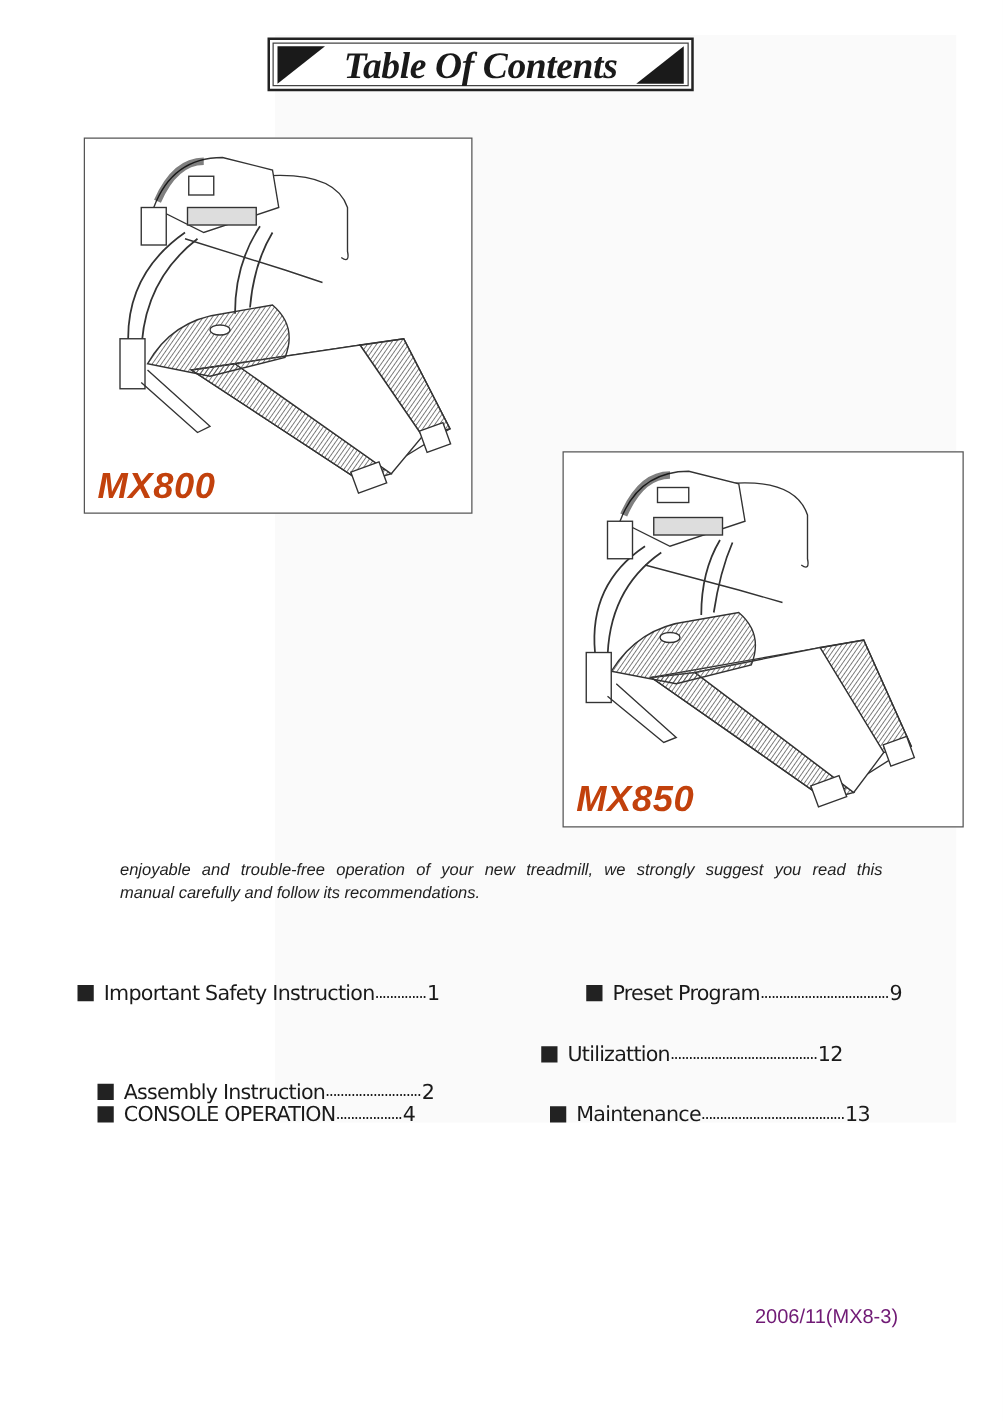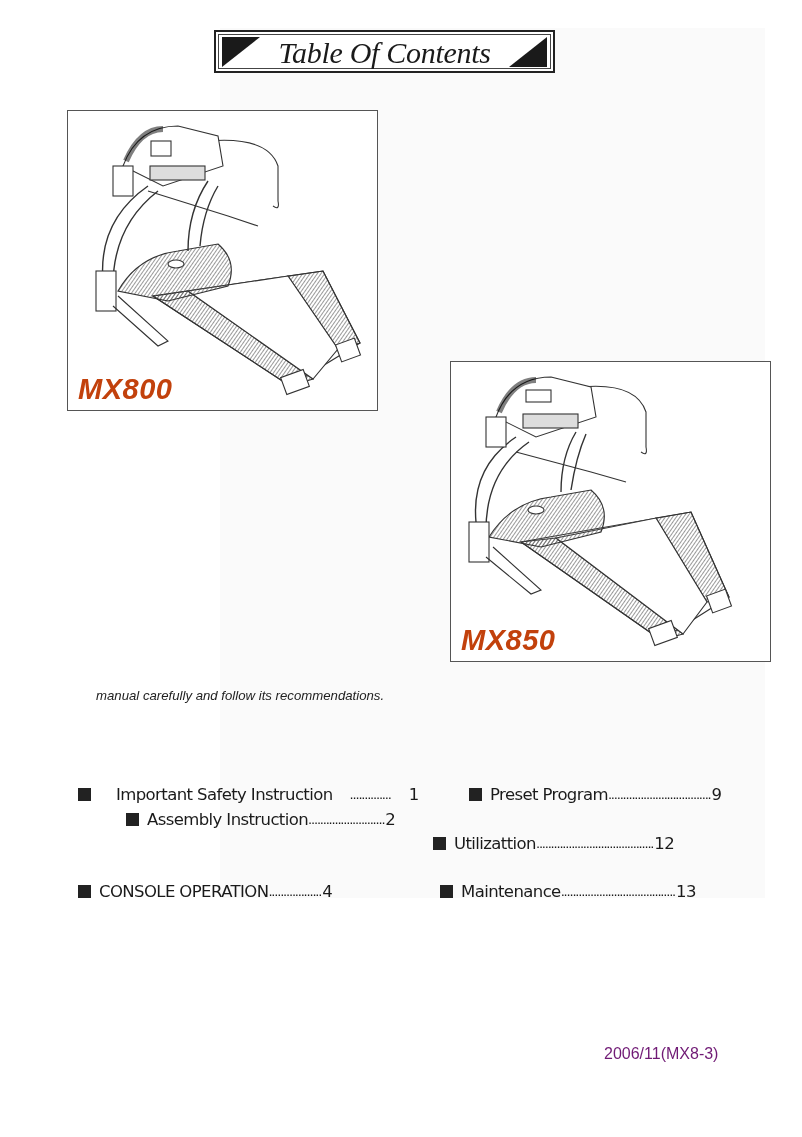--- a/index.html
+++ b/index.html
@@ -15,21 +15,21 @@
     .title-banner {
       position: absolute; left: 214px; top: 30px; width: 341px; height: 43px;
       border: 2px solid #222; background: #fff;
       display: flex; align-items: center; justify-content: center;
     }
     .title-banner-inner {
       position: absolute; left: 2px; top: 2px; right: 2px; bottom: 2px;
       border: 1px solid #444;
     }
     .title-text {
-      font-family: "Liberation Serif", serif; font-style: italic; font-weight: normal;
+      font-family: "Liberation Serif", serif; font-style: italic; font-weight: bold;
       font-size: 30px; color: #1a1a1a; letter-spacing: -0.3px; position: relative; top: 1px;
     }
     .tri-left {
       position: absolute; left: 6px; top: 5px; width: 0; height: 0;
       border-top: 30px solid #1a1a1a; border-right: 38px solid transparent;
     }
     .tri-right {
       position: absolute; right: 6px; top: 5px; width: 0; height: 0;
       border-bottom: 30px solid #1a1a1a; border-left: 38px solid transparent;
     }
@@ -154,30 +154,31 @@
       <path d="M48,50 Q62,18 85,18" stroke="#000" stroke-width="6" opacity="0.5"></path>
       <rect x="75" y="28" width="25" height="12" fill="#fff"></rect>
       <rect x="72" y="52" width="55" height="14" fill="#ddd"></rect>
       <rect x="35" y="55" width="20" height="30" fill="#fff"></rect>
     </g>
   </svg>
   <span class="model-label">MX850</span>
 </div>
 
 <div class="intro">
+  <p class="justify">enjoyable and trouble-free operation of your new treadmill, we strongly suggest you read this</p>
   <p>manual carefully and follow its recommendations.</p>
 </div>
 
-<div class="toc-item" style="left:78px; top:785px;gap:17px;">
+<div class="toc-item" style="left:62px; top:785px;">
   <span class="toc-bullet"></span>
   <span>Important Safety Instruction </span>
   <span class="toc-dots">..............</span>
   <span class="toc-page">1</span>
 </div>
-<div class="toc-item" style="left:78px; top:810px;margin-left:48px;">
+<div class="toc-item" style="left:78px; top:864px;">
   <span class="toc-bullet"></span>
   <span>Assembly Instruction </span>
   <span class="toc-dots">..........................</span>
   <span class="toc-page">2</span>
 </div>
 <div class="toc-item" style="left:78px; top:882px;">
   <span class="toc-bullet"></span>
   <span>CONSOLE OPERATION </span>
   <span class="toc-dots">..................</span>
   <span class="toc-page">4</span>

